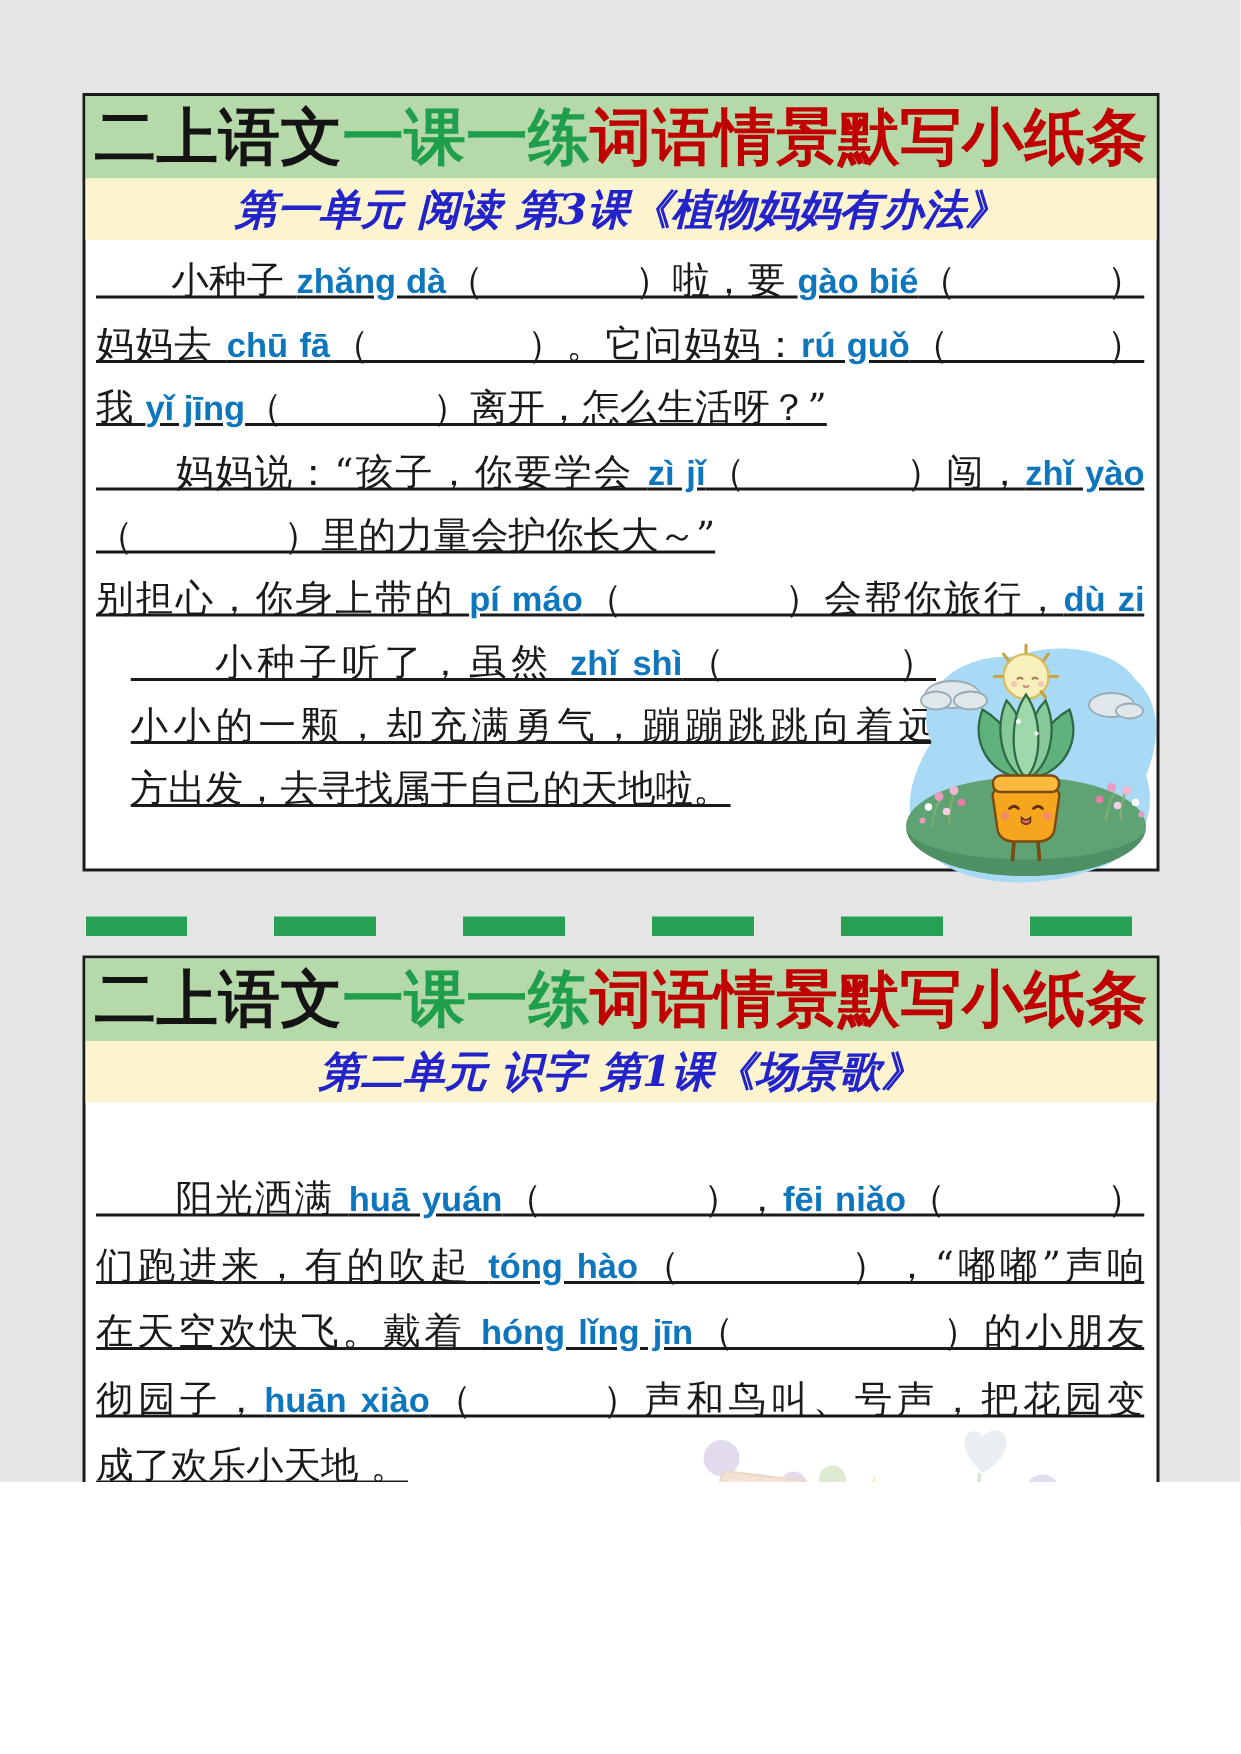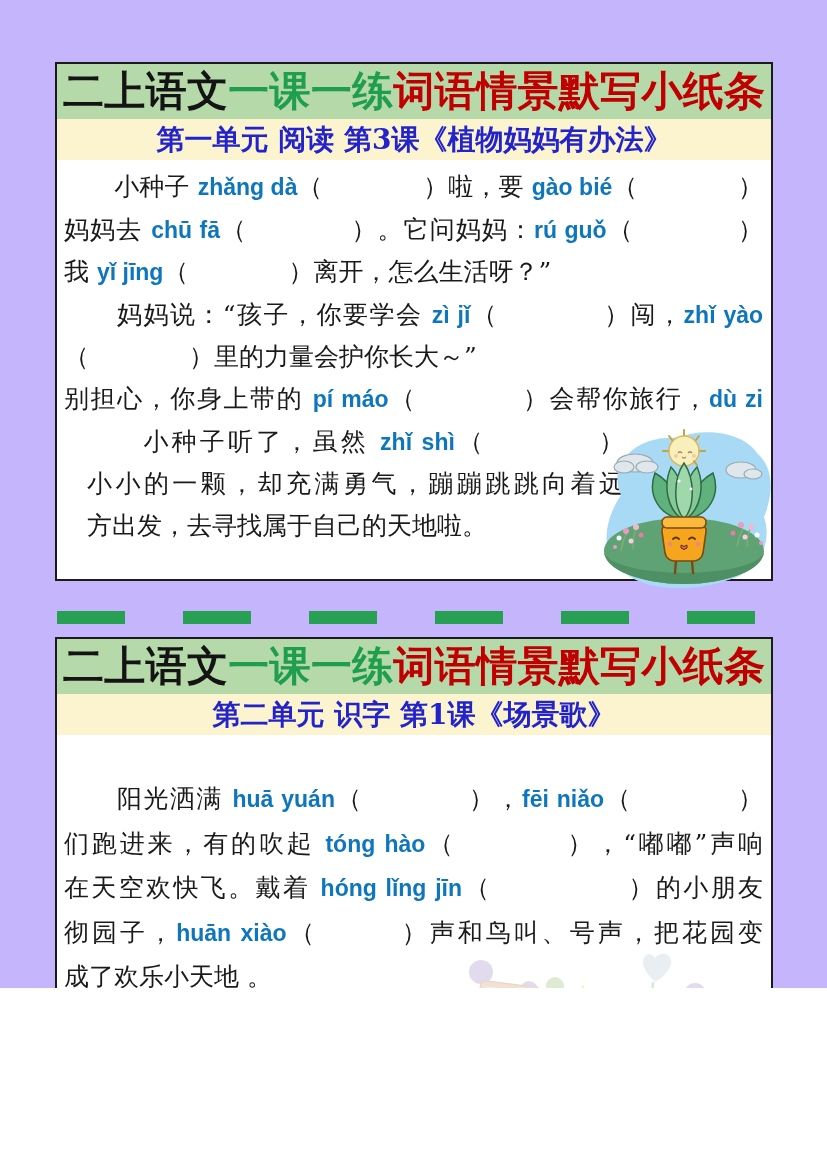--- a/index.html
+++ b/index.html
@@ -1,31 +1,31 @@
 <!DOCTYPE html>
 <html style="--band_green: #b6d9aa; --band_cream: #fcf3cf; --title_green: #1f9e4d; --title_red: #c00000; --subtitle_blue: #2323cb; --pinyin_blue: #0e76bd; --separator_green: #27a053;"><head>
 <meta charset="utf-8">
 <style>
   html,body{margin:0;padding:0;background:#ffffff;}
-  .page{position:relative;width:827px;height:988px;background:#c4b5fd;overflow:hidden;
+  .page{position:relative;width:827px;height:988px;background:#e5e5e5;overflow:hidden;
         font-family:"DejaVu Serif",serif;}
   .card{position:absolute;left:55px;width:718px;border:2px solid #1b1b1b;background:#fff;box-sizing:border-box;}
   .card1{top:62px;height:519px;}
   .card2{top:637px;height:465px;}
   .titlebar{height:55px;background:var(--band_green,#b6d9aa);font-weight:bold;font-size:41px;
             line-height:55px;padding:0 6px;white-space:nowrap;
             text-align:justify;text-align-last:justify;overflow:hidden;}
   .t-black{color:#141414;}
   .t-green{color:var(--title_green,#1f9e4d);}
   .t-red{color:var(--title_red,#c00000);}
   .subtitle{height:41px;background:var(--band_cream,#fcf3cf);color:var(--subtitle_blue,#2323cb);
-            font-size:28px;font-weight:bold;text-align:center;line-height:41px;overflow:hidden;}
+            font-size:28px;font-weight:bold;text-align:center;line-height:41px;overflow:hidden;font-style:italic;}
   .body{position:relative;padding:6px 8px 0 7px;}
   .card2 .body{padding-top:42px;}
-  .line{line-height:41.6px;font-size:25px;color:#1a1a1a;white-space:nowrap;overflow:hidden;}
+  .line{line-height:41.6px;font-size:25px;color:#1a1a1a;white-space:nowrap;overflow:hidden;text-decoration:underline;}
   .card2 .line{line-height:43.5px;}
   .line.fill{text-align:justify;text-align-last:justify;}
   .line.narrow{width:537px;margin-left:23px;}
   .py{font-family:"Liberation Sans",sans-serif;color:var(--pinyin_blue,#0e76bd);
       font-weight:bold;font-size:23px;}
   .separator{position:absolute;left:57px;top:611px;width:716px;height:13px;
              background:repeating-linear-gradient(to right,var(--separator_green,#27a053) 0 68px,transparent 68px 126px);}
   .plant{position:absolute;right:-6px;bottom:-14px;width:186px;height:170px;}
   .garden{position:absolute;right:-2px;bottom:-2px;width:414px;height:152px;opacity:.32;}
   .footer{position:absolute;top:1107px;left:55px;width:718px;text-align:center;

